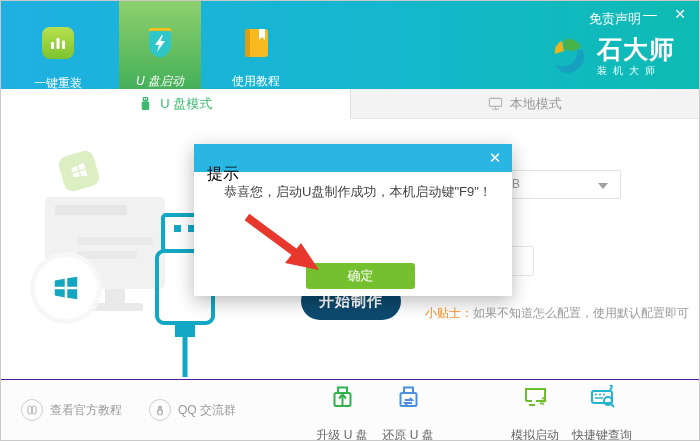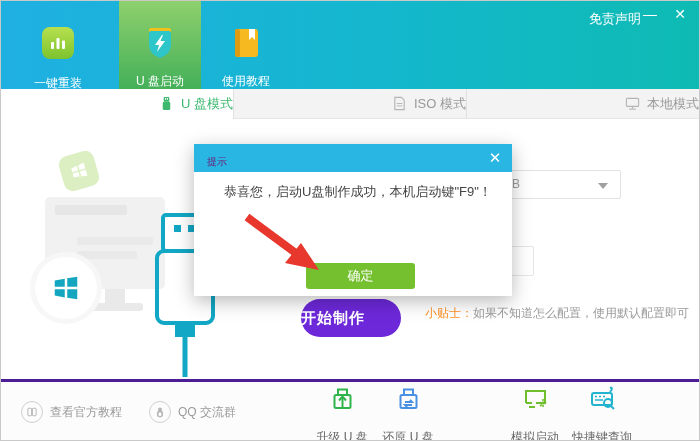--- a/index.html
+++ b/index.html
@@ -5,39 +5,39 @@
   * { margin:0; padding:0; box-sizing:border-box; }
   html,body { width:700px; height:441px; font-family:"Liberation Sans","DejaVu Sans",sans-serif; background:#fff; }
   .window { position:relative; width:700px; height:441px; border:1px solid #c9c9c9; overflow:hidden; background:#fff; }
 
   
   .header { position:absolute; left:0; top:0; width:100%; height:88px;
     background:linear-gradient(90deg,#1fb0e2 0%, #14b7cd 55%, #0ebbb3 100%); }
   .nav-item { position:absolute; top:0; height:88px; width:82px; text-align:center; cursor:pointer; }
   .nav-item .nav-icon { display:block; margin:24px auto 2px; width:36px; height:36px; }
   .nav-item .nav-label { display:block; color:#fff; font-size:12px; margin-top:12px; }
-  .nav-active { background:linear-gradient(180deg,#8fd06d 0%, #44b059 100%); }
+  .nav-active { background:linear-gradient(180deg,#8fd06d 0%, #44b059 100%);font-style:italic; }
   .chart-tile { width:32px; height:32px; margin:26px auto 0; border-radius:8px;
     background:linear-gradient(180deg,#b8e04e,#7cc32f); display:flex; align-items:center; justify-content:center; }
   .chart-underline { width:28px; height:3px; border-radius:2px; background:#f2c01d; margin:2px auto 0; }
 
   .disclaimer { position:absolute; left:588px; top:9px; color:#fff; font-size:13px; cursor:pointer; }
   .win-btn { position:absolute; top:3px; width:22px; height:20px; color:#fff; font-size:14px;
     text-align:center; line-height:20px; cursor:pointer; }
   .btn-min { left:638px; }
   .btn-close { left:668px; }
 
   .logo { position:absolute; left:548px; top:28px; width:146px; height:56px; display:flex; align-items:center; }
   .logo-mark { width:40px; height:40px; margin-right:8px; }
   .logo-name { color:#fff; font-size:25px; font-weight:bold; line-height:26px; letter-spacing:1px; }
   .logo-tagline { color:#eafffa; font-size:10px; letter-spacing:6px; margin-top:2px; }
 
   
   .tabbar { position:absolute; left:0; top:88px; width:100%; height:30px; display:flex; }
-  .tab { flex:1; height:30px; display:flex; align-items:center; justify-content:flex-end;
+  .tab { flex:1; height:30px; display:flex; align-items:center; justify-content:center;
     background:#f3f3f3; border-bottom:1px solid #e6e6e6; border-left:1px solid #e0e0e0;
     color:#999; font-size:13px; cursor:pointer; }
   .tab:first-child { border-left:none; }
   .tab .tab-ic { width:15px; height:15px; margin-right:7px; }
   .tab-active { background:#fff; border-bottom:1px solid #fff; color:#3cb96f; }
 
   
   .content { position:absolute; left:0; top:118px; width:100%; height:260px; background:#fff; }
 
   .tile-win { position:absolute; left:60px; top:34px; width:36px; height:36px; border-radius:9px;
@@ -53,40 +53,40 @@
   .usb-art { position:absolute; left:148px; top:92px; width:70px; height:168px; }
 
   .device-select { position:absolute; left:507px; top:51px; width:113px; height:29px; background:#fff;
     border:1px solid #e2e2e2; border-radius:2px; cursor:pointer; }
   .device-value { position:absolute; left:3px; top:6px; font-size:12px; color:#9a9a9a; }
   .select-caret { position:absolute; right:12px; top:12px; width:0; height:0;
     border-left:5px solid transparent; border-right:5px solid transparent; border-top:6px solid #a0a0a0; }
   .partial-box { position:absolute; left:509px; top:127px; width:24px; height:30px;
     background:#fff; border:1px solid #e6e6e6; border-radius:2px; }
 
-  .start-btn { position:absolute; left:300px; top:180px; width:100px; height:38px; border-radius:19px;
-    background:#6d28d9; color:#fff; font-size:15px; font-weight:bold; text-align:left; line-height:38px;
+  .start-btn { position:absolute; left:300px; top:163px; width:100px; height:38px; border-radius:19px;
+    background:#0c4a6e; color:#fff; font-size:15px; font-weight:bold; text-align:center; line-height:38px;
     cursor:pointer; letter-spacing:1px; }
   .tip { position:absolute; left:424px; top:186px; font-size:12px; color:#9a9a9a; white-space:nowrap; }
   .tip-label { color:#ff9021;margin-top:16px; }
 
   
   .dialog { position:absolute; left:193px; top:143px; width:318px; height:152px; background:#fff;
     box-shadow:0 5px 18px rgba(0,0,0,.28); z-index:10; }
   .dialog-titlebar { position:absolute; left:0; top:0; width:100%; height:28px; background:#29b6e3; }
-  .dialog-title { position:absolute; left:13px; top:4px; line-height:28px; color:#701a75; font-size:10px; }
+  .dialog-title { position:absolute; left:13px; top:16px; line-height:28px; color:#000000; font-size:16px; }
   .dialog-close { position:absolute; right:6px; top:3px; width:22px; height:22px; color:#fff;
     font-size:15px; text-align:center; line-height:22px; cursor:pointer; }
   .dialog-msg { position:absolute; left:30px; top:38px; right:14px; font-size:13px; color:#444; line-height:19px; }
   .ok-btn { position:absolute; left:112px; top:119px; width:109px; height:26px; background:#74c02e;
     border-radius:3px; color:#fff; font-size:13px; text-align:center; line-height:26px; cursor:pointer; }
   .arrow-annot { position:absolute; left:238px; top:210px; width:90px; height:68px; z-index:11; pointer-events:none; }
 
   
-  .footer { position:absolute; left:0; top:378px; width:100%; height:62px; background:#fcfcfc; border-top:3px solid #4c1d95; }
+  .footer { position:absolute; left:0; top:378px; width:100%; height:62px; background:#fcfcfc; border-top:1px solid #4c1d95; }
   .foot-link { position:absolute; top:18px; height:24px; display:flex; align-items:center; cursor:pointer;
     color:#9a9a9a; font-size:12px; }
   .foot-link .circ { width:22px; height:22px; border:1px solid #cfcfcf; border-radius:50%; margin-right:7px;
     display:flex; align-items:center; justify-content:center; }
   .fl-tutorial { left:20px; }
   .fl-qq { left:148px; }
   .tool { position:absolute; top:4px; width:70px; text-align:center; cursor:pointer; }
   .tool .tool-ic { display:block; width:27px; height:27px; margin:0 auto; }
   .tool .tool-label { display:block; margin-top:16px; font-size:12px; color:#666; white-space:nowrap; }
   .t1{left:306px;} .t2{left:372px;} .t3{left:436px;} .t4{left:499px;} .t5{left:566px;}
@@ -116,58 +116,61 @@
       <span class="nav-icon">
         <svg width="36" height="36" viewBox="0 0 36 36">
           <rect x="7" y="3" width="22" height="6" rx="2" fill="#f2c01d"></rect>
           <path d="M7 8 Q7 6 9 6 H27 Q29 6 29 8 V20 Q29 29 18 33 Q7 29 7 20 Z" fill="#2ec6c8"></path>
           <polygon points="20,10 13,20 17,20 15,27 23,16 18.5,16 21,10" fill="#fff"></polygon>
         </svg>
       </span>
       <span class="nav-label">U 盘启动</span>
     </div>
 
-    <div class="nav-item" style="left:204px;">
+    <div class="nav-item" style="left:214px;">
       <span class="nav-icon">
         <svg width="36" height="36" viewBox="0 0 36 36">
           <rect x="7" y="4" width="23" height="28" rx="3" fill="#f6b91f"></rect>
           <rect x="7" y="4" width="5" height="28" rx="2" fill="#e09c10"></rect>
           <polygon points="21,4 27,4 27,15 24,12 21,15" fill="#fff"></polygon>
         </svg>
       </span>
       <span class="nav-label">使用教程</span>
     </div>
 
     <span class="disclaimer">免责声明</span>
     <span class="win-btn btn-min">—</span>
     <span class="win-btn btn-close">✕</span>
 
+    <div class="logo">
+      <span class="logo-mark">
+        <svg width="40" height="40" viewBox="0 0 40 40">
+          <path d="M13 4 a11 11 0 0 0 -7 13 l9 -3 z" fill="#e9b41f"></path>
+          <path d="M15 3 a13 13 0 0 1 17 7 c-4 4 -11 5 -17 2 z" fill="#45b24a"></path>
+          <path d="M34 13 c4 10 -3 21 -14 23 a13 13 0 0 1 -14 -9 c7 4 15 2 19 -3 c3 -4 4 -8 3 -11 z" fill="#17a0c0"></path>
+        </svg>
+      </span>
+      <span>
+        <span class="logo-name" style="display:block;">石大师</span>
+        <span class="logo-tagline" style="display:block;">装机大师</span>
+      </span>
+    </div>
   </div>
 
   <div class="tabbar">
     <div class="tab tab-active">
       <span class="tab-ic">
         <svg width="15" height="15" viewBox="0 0 16 16">
             <rect x="5" y="1" width="6" height="5" rx="1" fill="#3cb96f"></rect>
             <rect x="6.4" y="2.2" width="1.2" height="1.7" fill="#fff"></rect>
             <rect x="8.4" y="2.2" width="1.2" height="1.7" fill="#fff"></rect>
             <rect x="4" y="6" width="8" height="9" rx="1.5" fill="#3cb96f"></rect>
           </svg>
       </span>
       <span>U 盘模式</span>
-    </div>
-    <div class="tab">
-      <span class="tab-ic">
-        <svg width="15" height="15" viewBox="0 0 16 16">
-            <path d="M3 1.5 H10 L13 4.5 V14.5 H3 Z" fill="none" stroke="#b5b5b5" stroke-width="1.2"></path>
-            <line x1="5" y1="8" x2="11" y2="8" stroke="#b5b5b5"></line>
-            <line x1="5" y1="10.5" x2="11" y2="10.5" stroke="#b5b5b5"></line>
-          </svg>
-      </span>
-      <span>ISO 模式</span>
     </div>
     <div class="tab">
       <span class="tab-ic">
         <svg width="15" height="15" viewBox="0 0 16 16">
             <rect x="1.5" y="2.5" width="13" height="8.5" rx="1" fill="none" stroke="#b5b5b5" stroke-width="1.2"></rect>
             <line x1="8" y1="11" x2="8" y2="13.5" stroke="#b5b5b5" stroke-width="1.2"></line>
             <line x1="4.5" y1="14" x2="11.5" y2="14" stroke="#b5b5b5" stroke-width="1.2"></line>
           </svg>
       </span>
       <span>本地模式</span>

